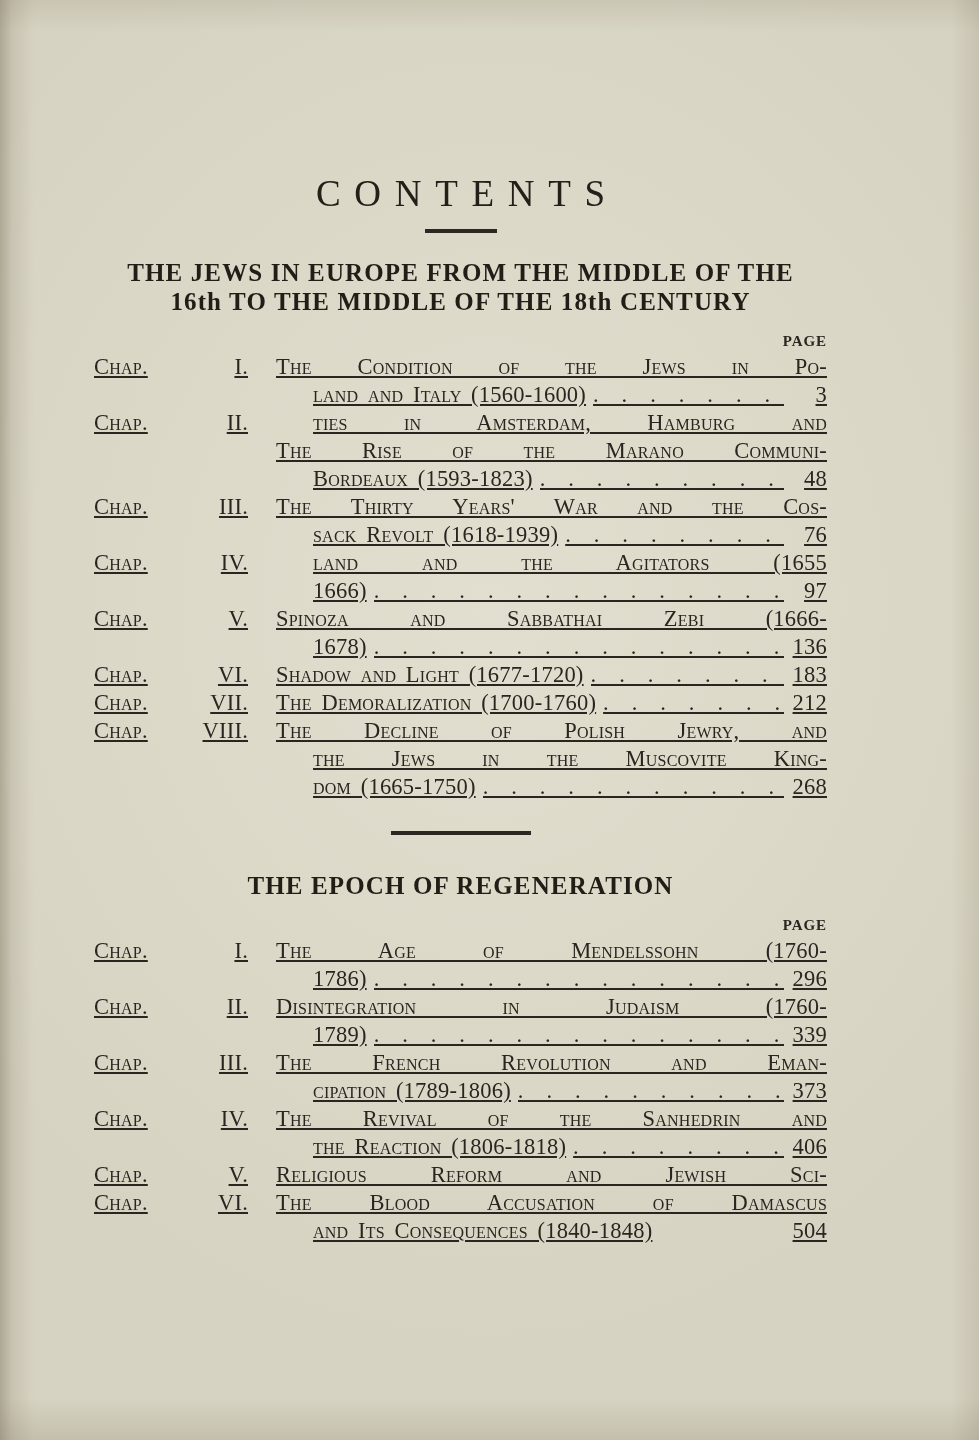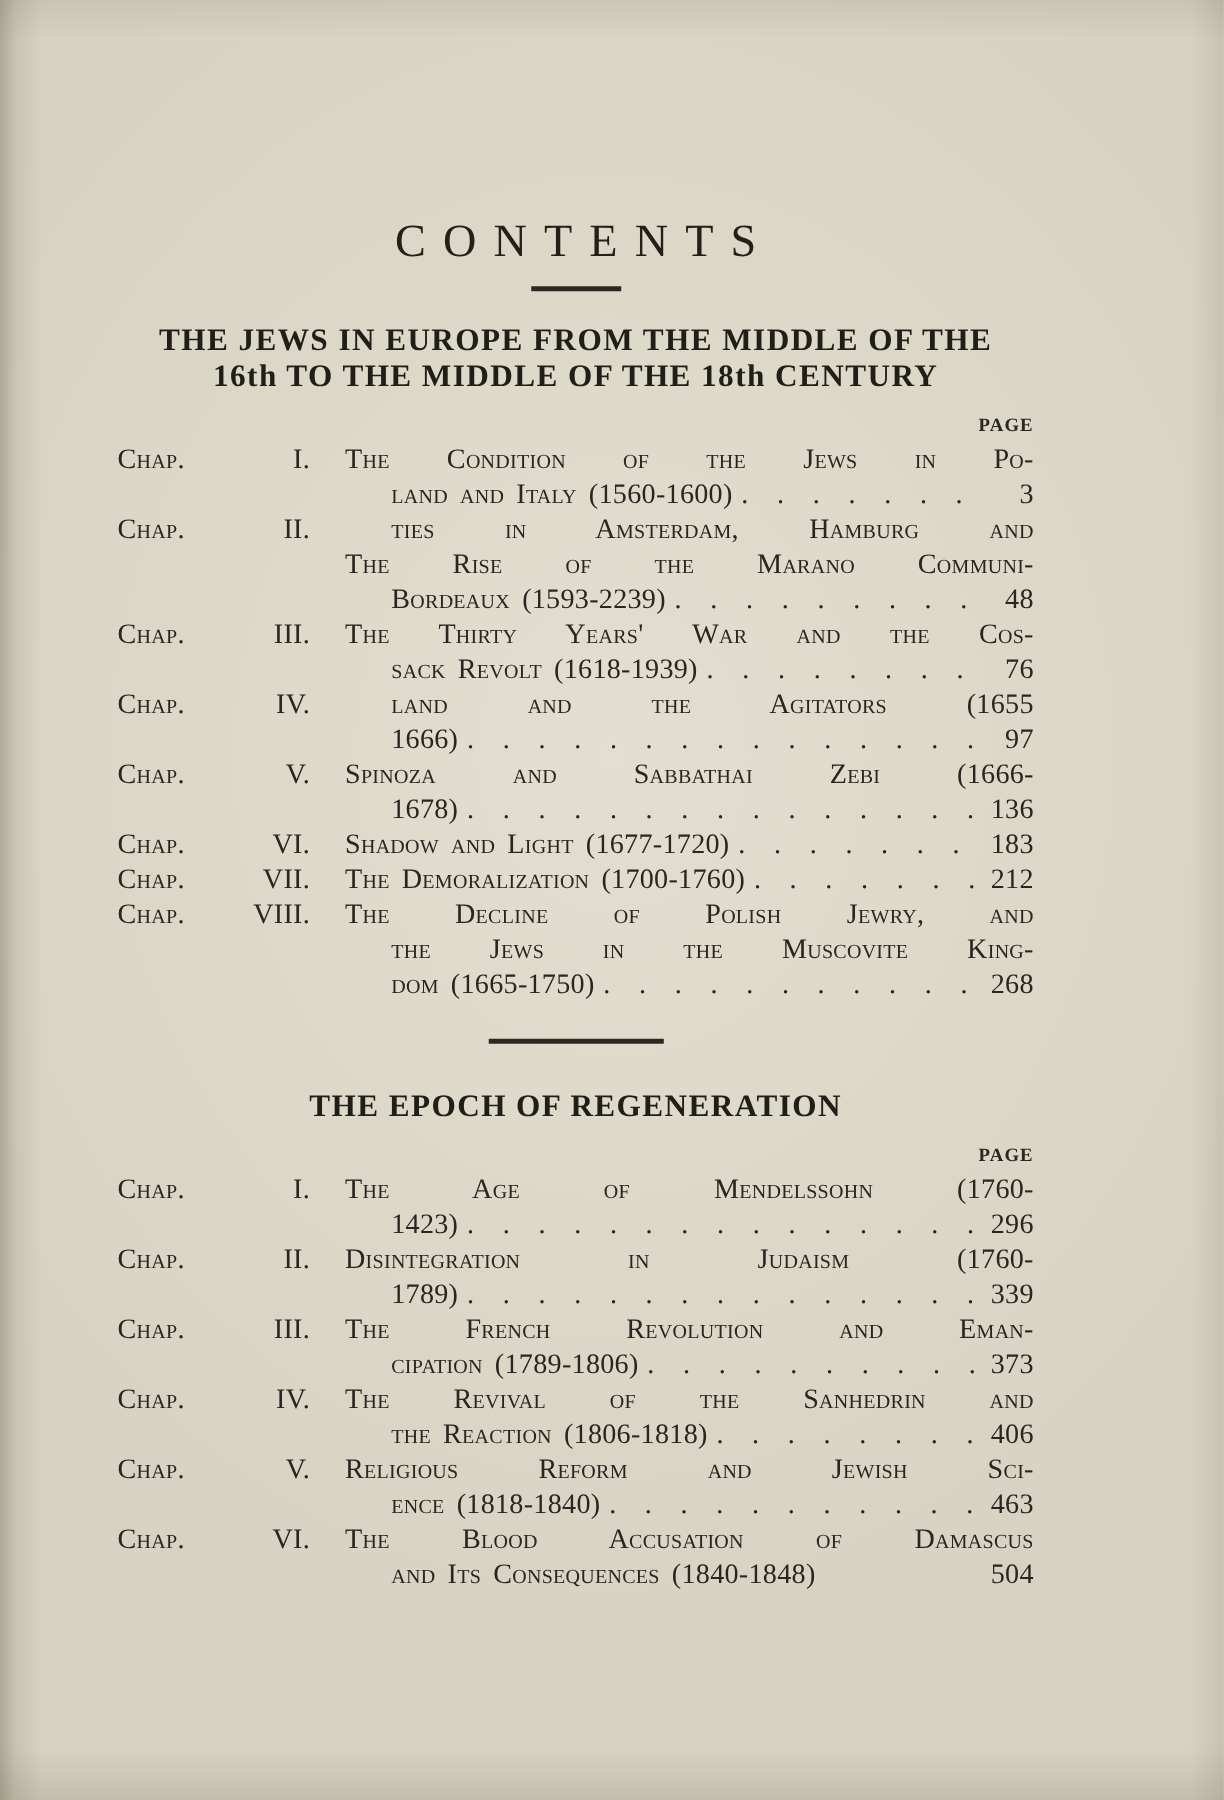--- a/index.html
+++ b/index.html
@@ -58,21 +58,21 @@
   }
   .entries { margin-top: 3px; }
   .entry {
     display: grid;
     grid-template-columns: 84px 70px minmax(0, 1fr);
     font-size: 22.5px;
     line-height: 28px;
     word-spacing: 0.17em;
     letter-spacing: 0.01em;
   }
-  .chap, .numeral, .title-col { font-variant: small-caps; }
+  .chap, .numeral, .title-col { font-variant: small-caps; text-decoration: underline; }
   .numeral { text-align: right; }
   .title-col { padding-left: 28px; }
   .line { display: flex; align-items: baseline; }
   .line.fill {
     display: block;
     text-align: justify;
     text-align-last: justify;
   }
   .line.cont { margin-left: 37px; }
   .t { white-space: nowrap; }
@@ -119,21 +119,21 @@
             </div>
   </div>
 
   <div class="entry">
     <div class="chap">Chap.</div>
     <div class="numeral">II.</div>
     <div class="title-col">
               <div class="line cont fill">ties in Amsterdam, Hamburg and</div>
               <div class="line fill">The Rise of the Marano Communi-</div>
               <div class="line cont">
-                <span class="t">Bordeaux (1593-2239)</span>
+                <span class="t">Bordeaux (1593-1823)</span>
                 <span class="leader"></span>
                 <span class="pg">48</span>
               </div>
             </div>
   </div>
 
   <div class="entry">
     <div class="chap">Chap.</div>
     <div class="numeral">III.</div>
     <div class="title-col">
@@ -217,21 +217,21 @@
   <section class="toc-section">
     <h2 class="section-heading">THE EPOCH OF REGENERATION</h2>
     <div class="page-label">PAGE</div>
     <div class="entries">
   <div class="entry">
     <div class="chap">Chap.</div>
     <div class="numeral">I.</div>
     <div class="title-col">
               <div class="line fill">The Age of Mendelssohn (1760-</div>
               <div class="line cont">
-                <span class="t">1423)</span>
+                <span class="t">1786)</span>
                 <span class="leader"></span>
                 <span class="pg">296</span>
               </div>
             </div>
   </div>
 
   <div class="entry">
     <div class="chap">Chap.</div>
     <div class="numeral">II.</div>
     <div class="title-col">
@@ -268,25 +268,20 @@
                 <span class="pg">406</span>
               </div>
             </div>
   </div>
 
   <div class="entry">
     <div class="chap">Chap.</div>
     <div class="numeral">V.</div>
     <div class="title-col">
               <div class="line fill">Religious Reform and Jewish Sci-</div>
-              <div class="line cont">
-                <span class="t">ence (1818-1840)</span>
-                <span class="leader"></span>
-                <span class="pg">463</span>
-              </div>
             </div>
   </div>
 
   <div class="entry">
     <div class="chap">Chap.</div>
     <div class="numeral">VI.</div>
     <div class="title-col">
               <div class="line fill">The Blood Accusation of Damascus</div>
               <div class="line cont">
                 <span class="t">and Its Consequences (1840-1848)</span>

